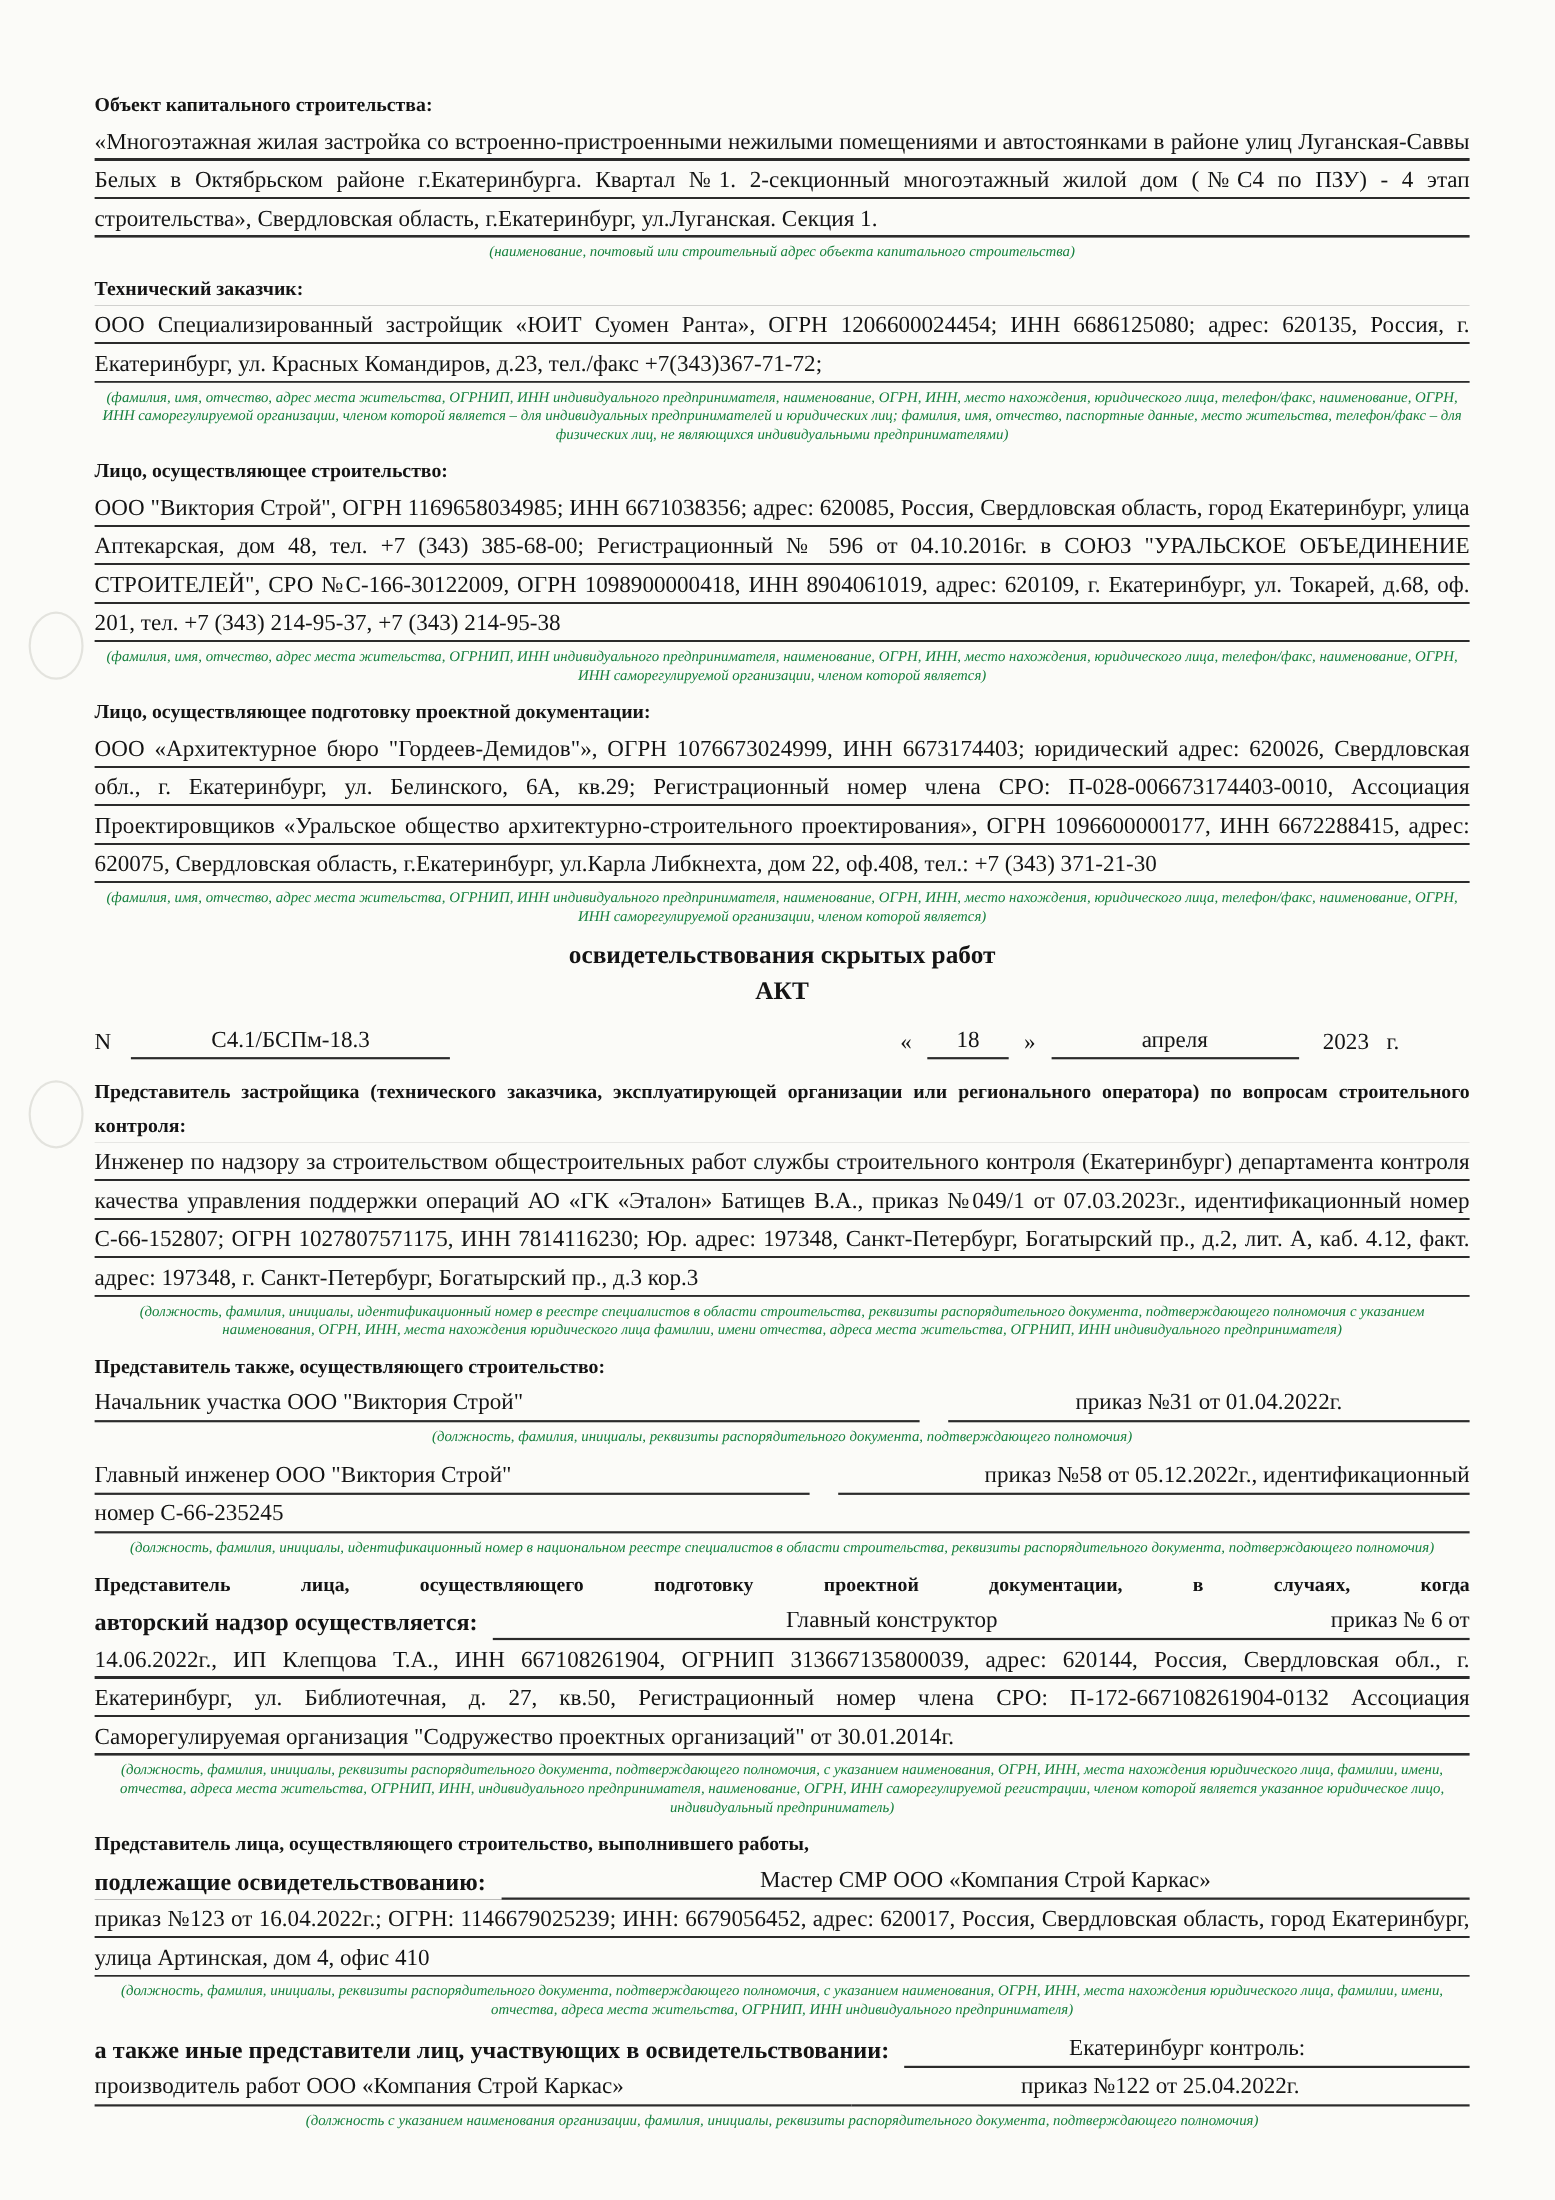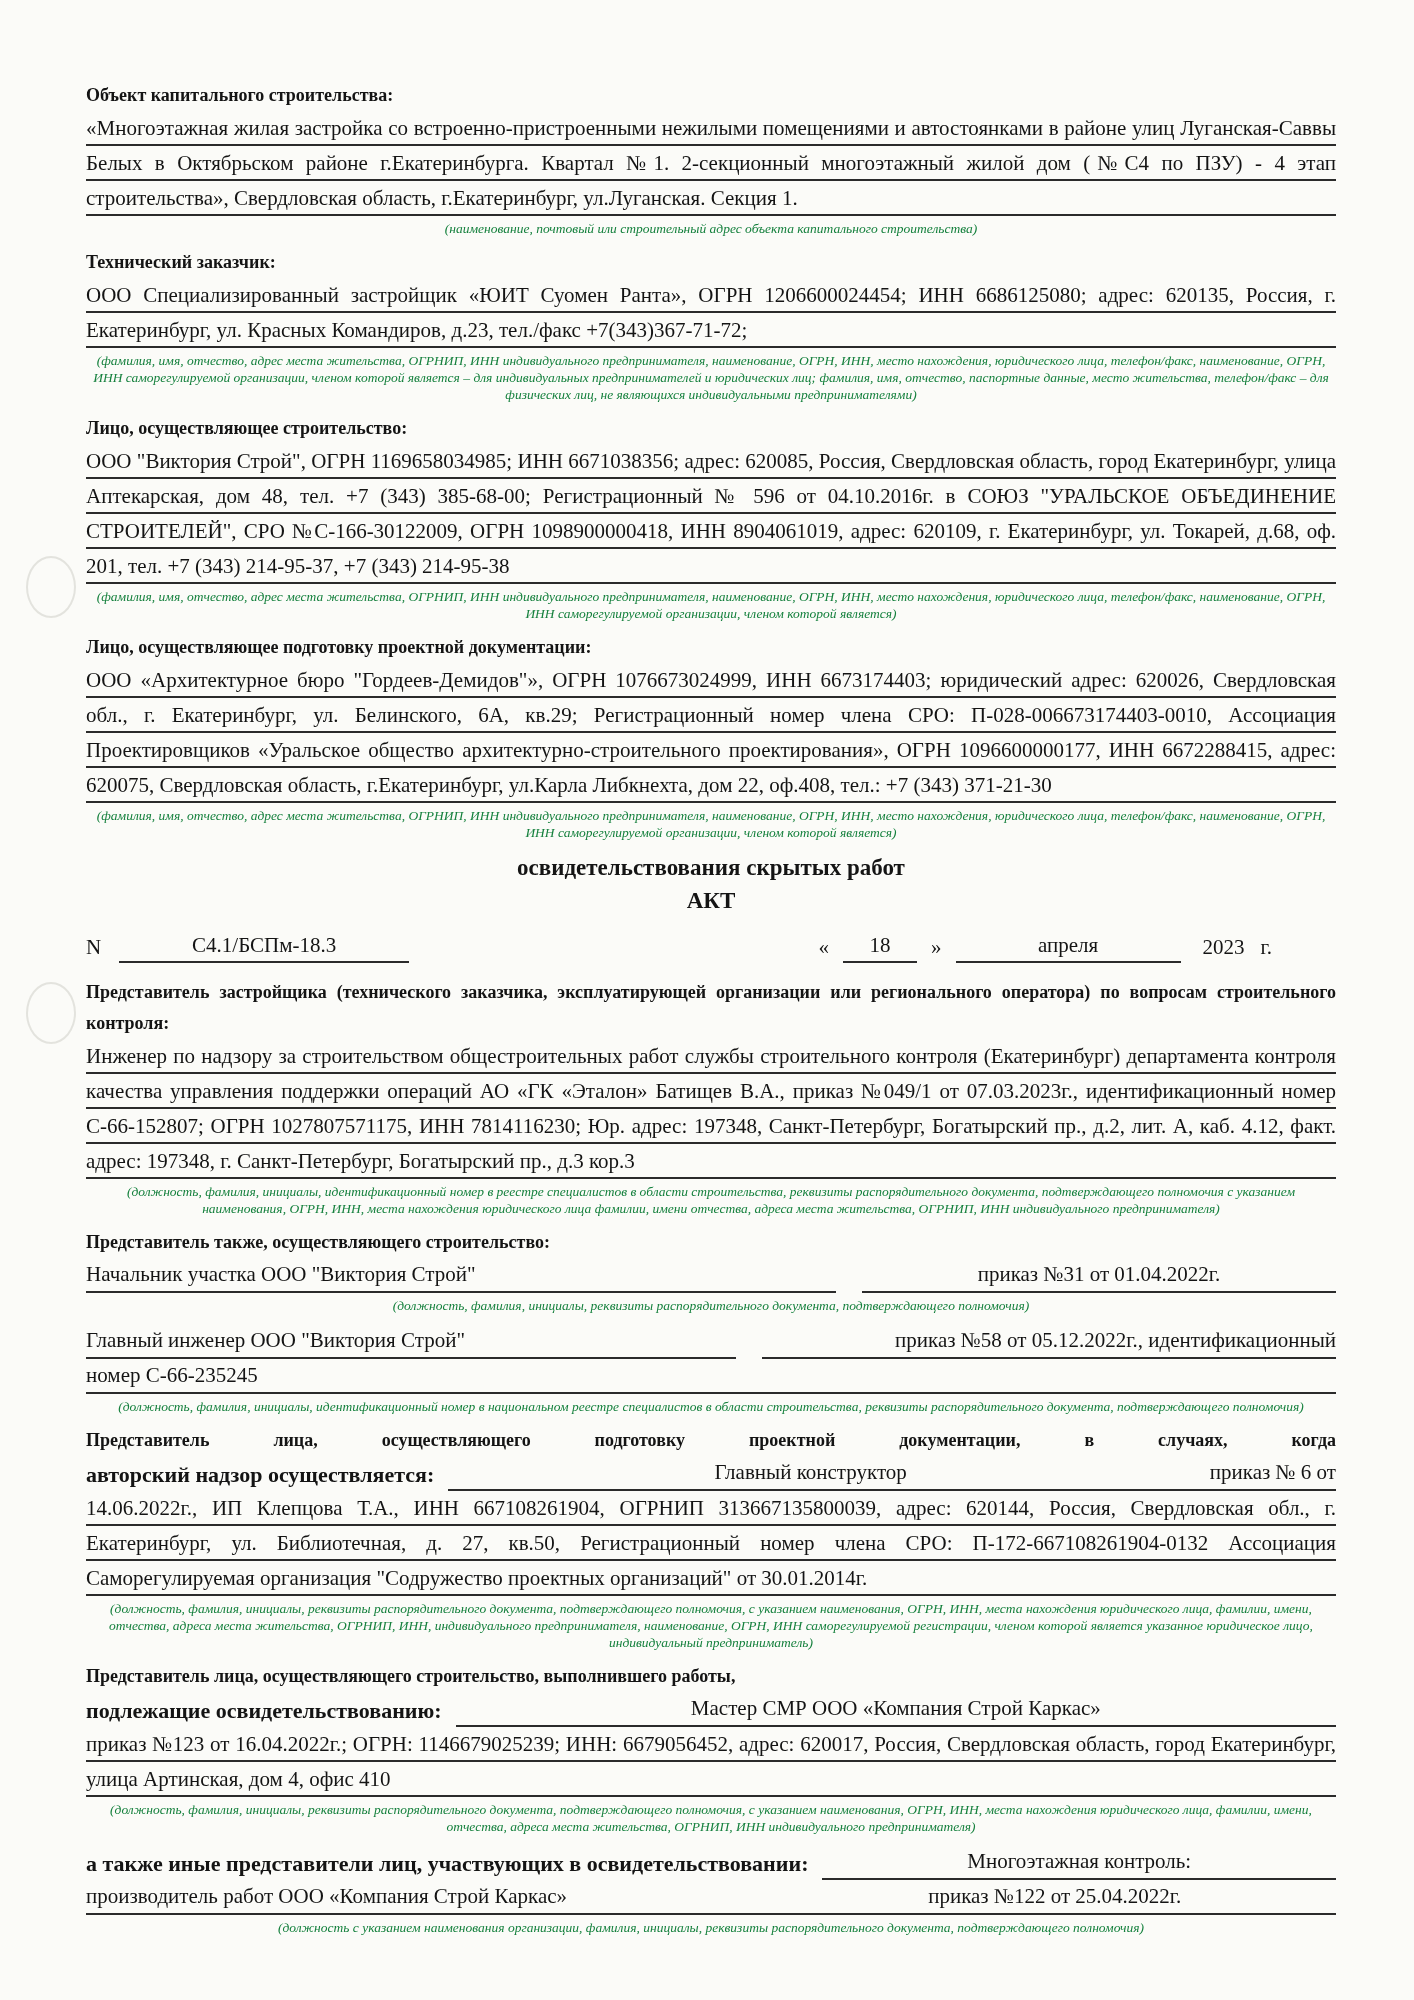--- a/index.html
+++ b/index.html
@@ -146,21 +146,21 @@
     </div>
     <div class="ruled italic">приказ №123 от 16.04.2022г.; ОГРН: 1146679025239; ИНН: 6679056452, адрес: 620017, Россия, Свердловская область, город Екатеринбург, улица Артинская, дом 4, офис 410</div>
     <div class="caption">(должность, фамилия, инициалы, реквизиты распорядительного документа, подтверждающего полномочия, с указанием наименования, ОГРН, ИНН, места нахождения юридического лица, фамилии, имени, отчества, адреса места жительства, ОГРНИП, ИНН индивидуального предпринимателя)</div>
   </div>
 
   <div class="sec">
     <div class="hrow">
       <span class="lbl">а также иные представители лиц, участвующих в освидетельствовании:</span>
       <span class="fillseg useg italic" style="margin-left:14px">
         <span class="sp"></span>
-        <span>Многоэтажная контроль:</span>
+        <span>Екатеринбург контроль:</span>
         <span class="sp"></span>
       </span>
     </div>
     <div class="row italic">
       <span class="useg" style="flex:0 0 55%">производитель работ ООО «Компания Строй Каркас»</span>
       <span class="useg" style="flex:1 1 auto;text-align:center">приказ №122 от 25.04.2022г.</span>
     </div>
     <div class="caption">(должность с указанием наименования организации, фамилия, инициалы, реквизиты распорядительного документа, подтверждающего полномочия)</div>
   </div>
 </div>

